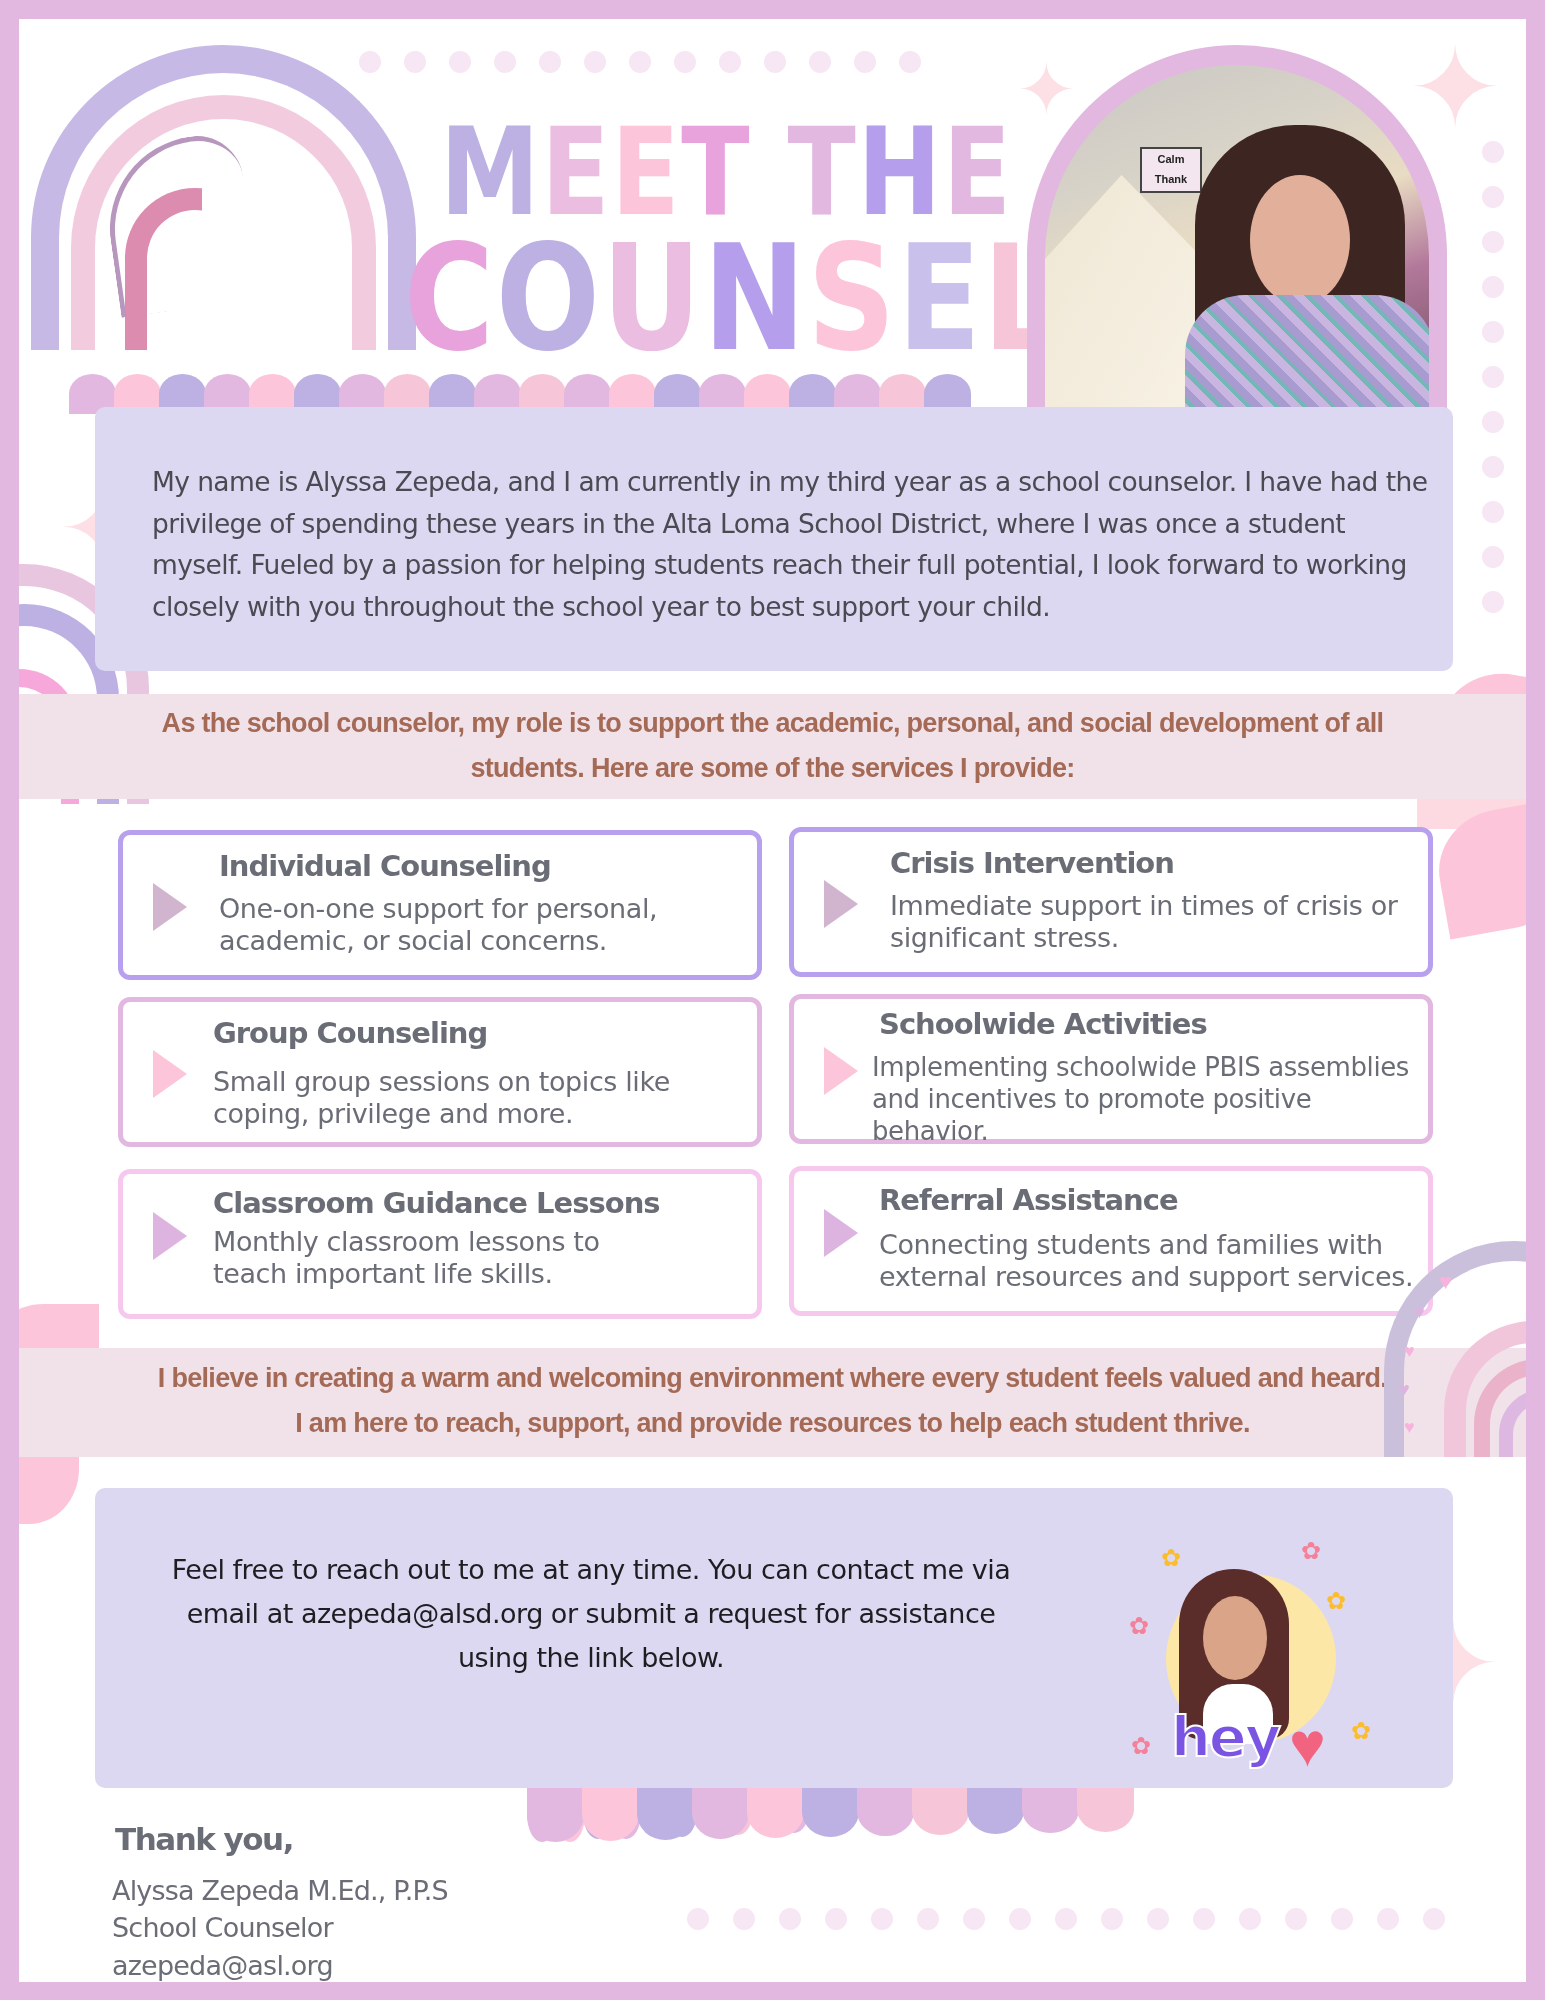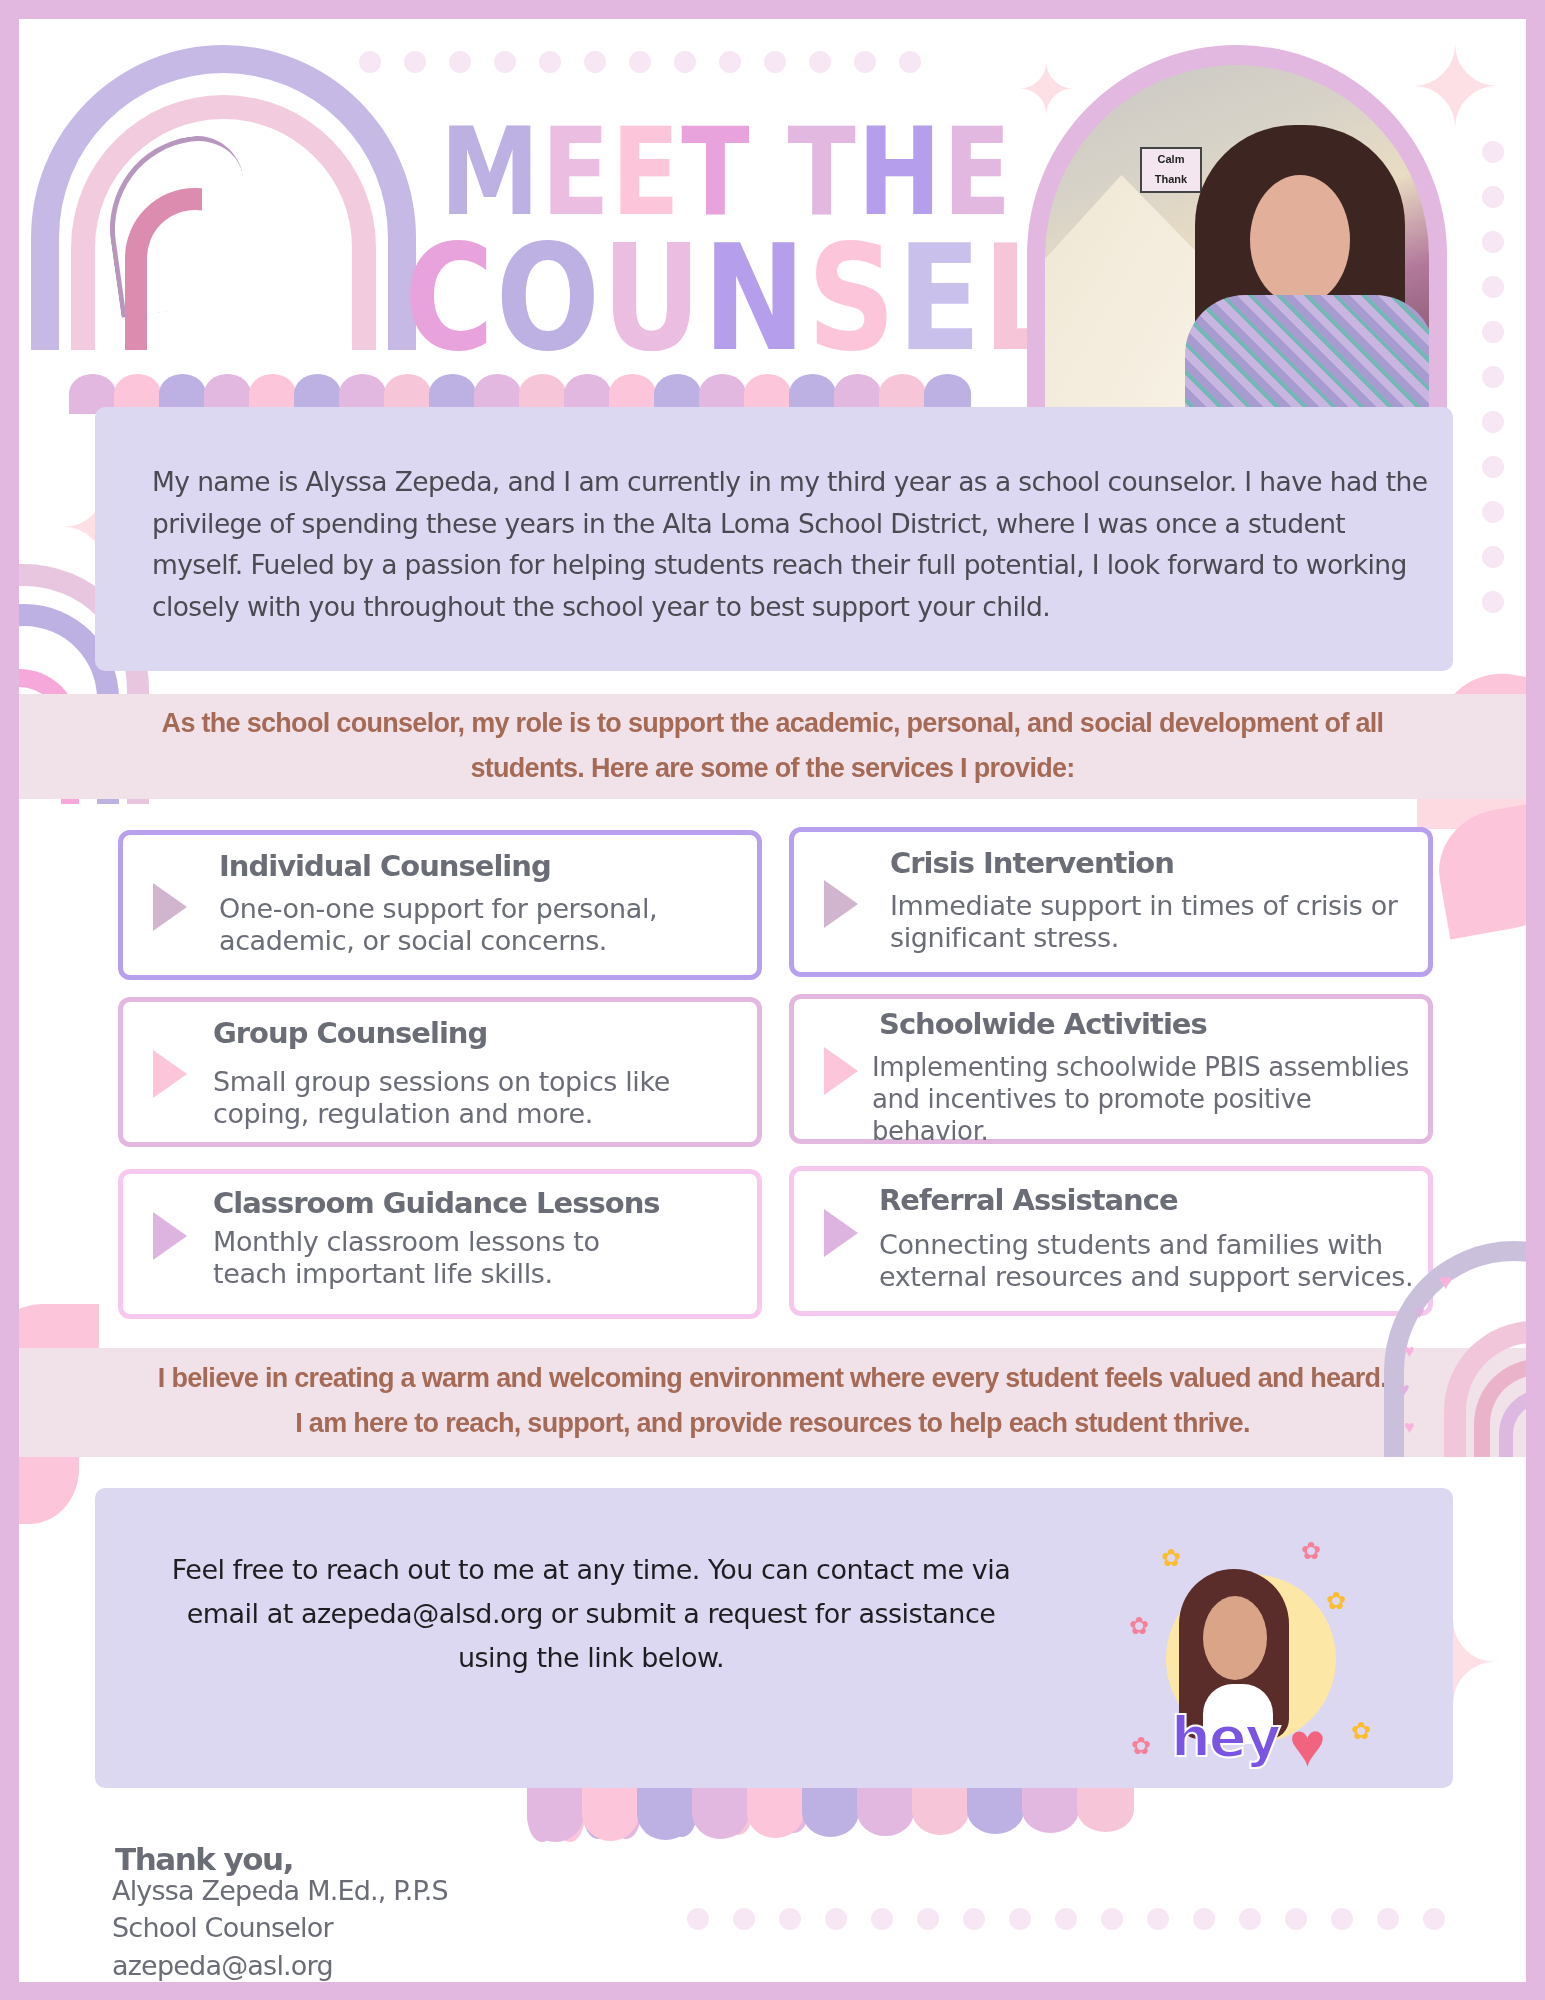--- a/index.html
+++ b/index.html
@@ -59,21 +59,21 @@
   .sticker { position: absolute; left: 1092px; top: 1515px; width: 270px; height: 250px; }
   .sticker .blob { position: absolute; left: 55px; top: 40px; width: 170px; height: 170px; border-radius: 50%; background: #fde7a6; }
   .sticker .hairb { position: absolute; left: 68px; top: 35px; width: 110px; height: 170px; border-radius: 55px 55px 20px 20px; background: #5a2d2a; }
   .sticker .faceb { position: absolute; left: 92px; top: 62px; width: 64px; height: 84px; border-radius: 50%; background: #d9a487; }
   .sticker .shirt { position: absolute; left: 92px; top: 150px; width: 70px; height: 60px; border-radius: 30px 30px 0 0; background: #ffffff; }
   .sticker .hey { position: absolute; left: 60px; top: 170px; font-family: "DejaVu Sans", sans-serif; font-weight: bold; font-size: 56px; color: #7a54e3; -webkit-text-stroke: 2px #fff; letter-spacing: -2px; }
   .sticker .heart { position: absolute; left: 178px; top: 180px; font-size: 62px; color: #f26380; line-height: 1; }
   .sticker .fl { position: absolute; font-size: 24px; line-height: 1; }
 
   
-  .sig-thanks { position: absolute; left: 96px; top: 1802px; font-family: "DejaVu Sans", sans-serif; font-weight: bold; font-size: 31px; color: #6a6d76; letter-spacing: -1.5px; margin-top: 20px; }
+  .sig-thanks { position: absolute; left: 96px; top: 1802px; font-family: "DejaVu Sans", sans-serif; font-weight: bold; font-size: 31px; color: #6a6d76; letter-spacing: -1.5px; }
   .sig-line { position: absolute; left: 93px; font-family: "DejaVu Sans", sans-serif; font-size: 27px; color: #6a6d76; letter-spacing: -0.8px; line-height: 38px; }
 
   
   .petal { position: absolute; border-radius: 50% 0 50% 0; }
   .sparkle { position: absolute; color: #fde0e6; line-height: 1; }
 </style>
 </head>
 <body>
 
 <div class="page">
@@ -190,21 +190,21 @@
     <div class="desc">One-on-one support for personal, academic, or social concerns.</div>
   </div>
   <div class="card" style="left:770px; top:808px; border-color:#b7a0ee;">
     <div class="tri" style="border-left-color:#d1b5cf;"></div>
     <div class="ttl">Crisis Intervention</div>
     <div class="desc">Immediate support in times of crisis or significant stress.</div>
   </div>
   <div class="card" style="left:99px; top:978px; border-color:#e2b7e0;">
     <div class="tri" style="border-left-color:#fdc5da;"></div>
     <div class="ttl" style="left:90px;">Group Counseling</div>
-    <div class="desc" style="left:90px; top:64px;">Small group sessions on topics like coping, regulation and more.</div>
+    <div class="desc" style="left:90px; top:64px;">Small group sessions on topics like coping, privilege and more.</div>
   </div>
   <div class="card" style="left:770px; top:975px; border-color:#e2b7e0;">
     <div class="tri" style="border-left-color:#fdc5da;"></div>
     <div class="ttl" style="left:85px; top:8px;">Schoolwide Activities</div>
     <div class="desc" style="left:78px; top:52px; width:560px; font-size:26px;">Implementing schoolwide PBIS assemblies and incentives to promote positive behavior.</div>
   </div>
   <div class="card" style="left:99px; top:1150px; border-color:#f6c8ee;">
     <div class="tri" style="border-left-color:#ddb3df; top:38px;"></div>
     <div class="ttl" style="left:90px; top:12px;">Classroom Guidance Lessons</div>
     <div class="desc" style="left:90px; top:52px; width:420px;">Monthly classroom lessons to teach important life skills.</div>

